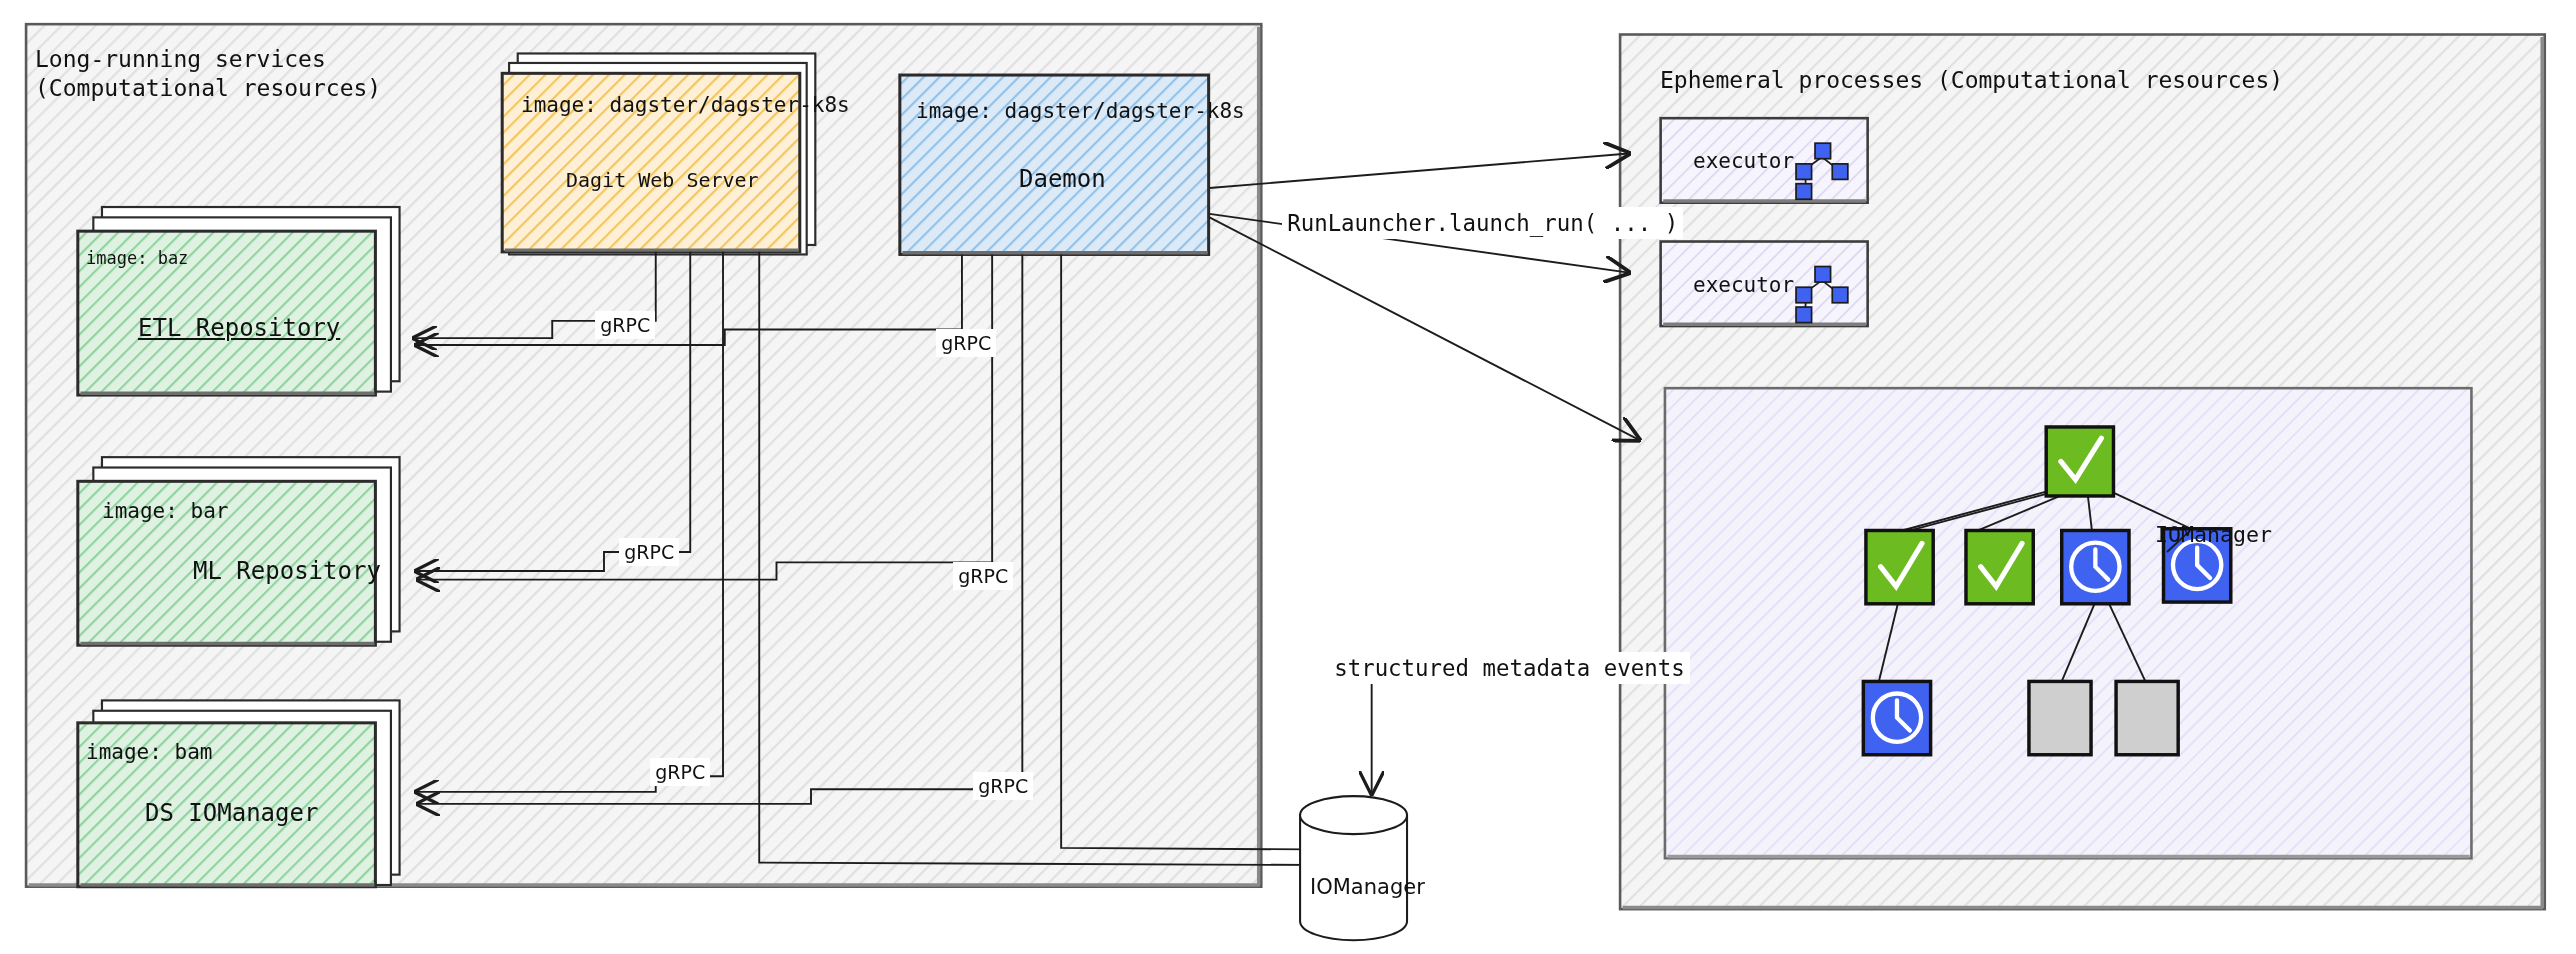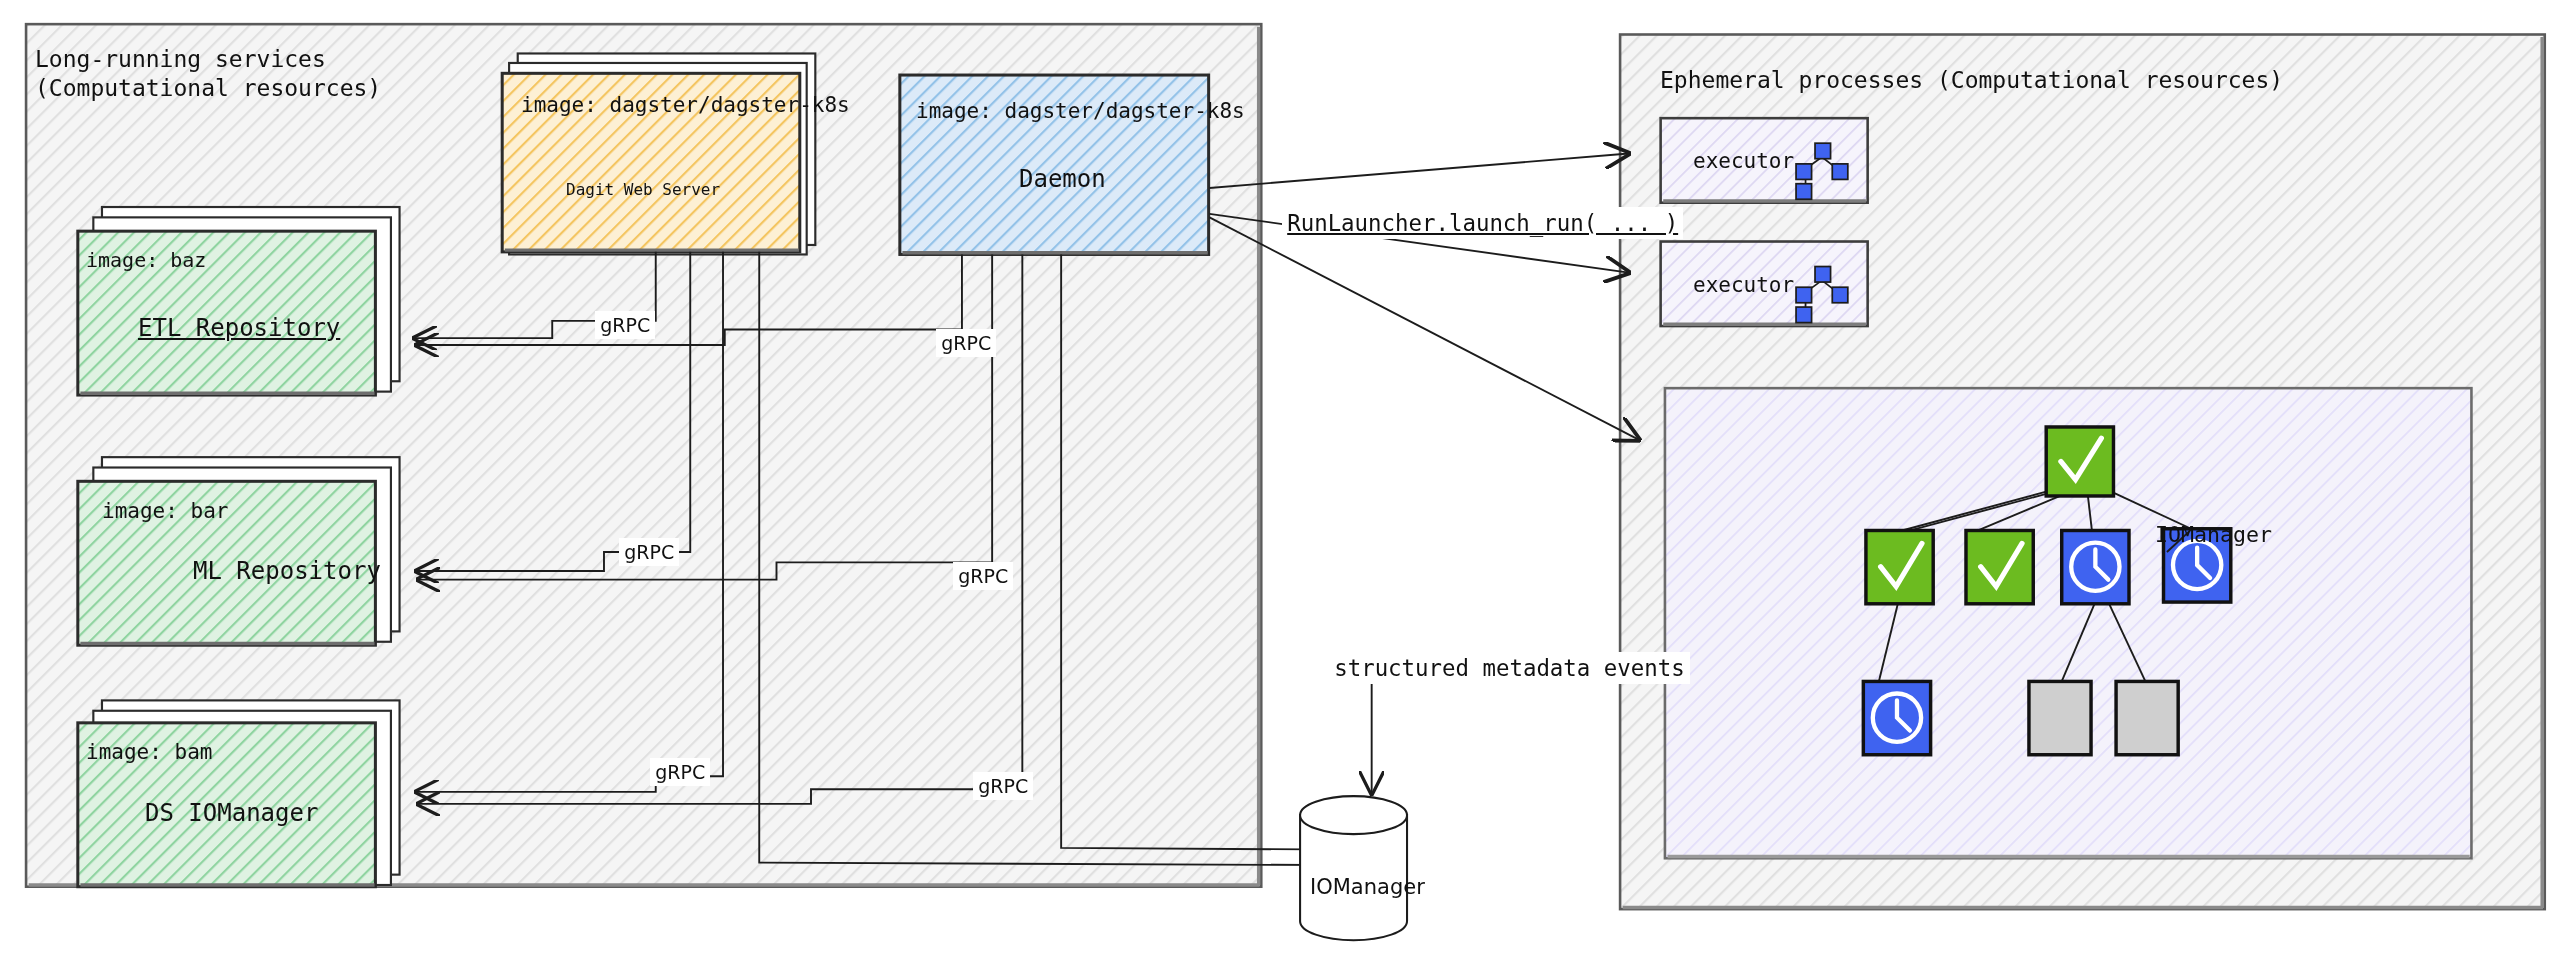--- a/index.html
+++ b/index.html
@@ -252,47 +252,47 @@
     </g>
   </svg>
 
   <div class="htmlLayer">
 
     <div class="lbl" style="left:35px; top:45px; font-size:23px;"><span>Long-running services</span><br><span>(Computational resources)</span></div>
 
     <div class="lbl" style="left:1660px; top:66px; font-size:23px;">Ephemeral processes (Computational resources)</div>
 
     <div class="lbl" style="left:521px; top:92px; font-size:21px;">image: dagster/dagster-k8s</div>
-    <div class="lbl" style="left:566px; top:168px; font-size:16px;margin-top:12px;">Dagit Web Server</div>
+    <div class="lbl" style="left:566px; top:168px; font-size:20px;">Dagit Web Server</div>
 
     <div class="lbl" style="left:916px; top:98px; font-size:21px;">image: dagster/dagster-k8s</div>
     <div class="lbl" style="left:1019px; top:164px; font-size:24px;">Daemon</div>
 
-    <div class="lbl" style="left:86px; top:248px; font-size:20px;">image: baz</div>
+    <div class="lbl" style="left:86px; top:248px; font-size:17px;">image: baz</div>
     <div class="lbl" style="left:138px; top:313px; font-size:24px;text-decoration:underline;">ETL Repository</div>
 
     <div class="lbl" style="left:102px; top:498px; font-size:21px;">image: bar</div>
     <div class="lbl" style="left:145px; top:556px; font-size:24px;margin-left:48px;">ML Repository</div>
 
     <div class="lbl" style="left:86px; top:739px; font-size:21px;">image: bam</div>
     <div class="lbl" style="left:145px; top:798px; font-size:24px;">DS IOManager</div>
 
     <div class="lbl" style="left:1693px; top:148px; font-size:21px;">executor</div>
     <div class="lbl" style="left:1693px; top:272px; font-size:21px;">executor</div>
 
     <div class="lbl" style="left:2155px; top:521px; font-size:21.6px;">IOManager</div>
 
     <div class="lbl lbl-sans edgelabel" style="left:595px; top:311px; font-size:19px;">gRPC</div>
     <div class="lbl lbl-sans edgelabel" style="left:936px; top:329px; font-size:19px;">gRPC</div>
     <div class="lbl lbl-sans edgelabel" style="left:619px; top:538px; font-size:19px;">gRPC</div>
     <div class="lbl lbl-sans edgelabel" style="left:953px; top:562px; font-size:19px;">gRPC</div>
     <div class="lbl lbl-sans edgelabel" style="left:650px; top:758px; font-size:19px;">gRPC</div>
     <div class="lbl lbl-sans edgelabel" style="left:973px; top:772px; font-size:19px;">gRPC</div>
 
-    <div class="lbl edgelabel" style="left:1282px; top:207px; font-size:22.4px;text-decoration:underline;">RunLauncher.launch_run( ... )</div>
+    <div class="lbl edgelabel" style="left:1282px; top:207px; font-size:22.4px;">RunLauncher.launch_run( ... )</div>
 
     <div class="lbl edgelabel" style="left:1315px; top:652px; font-size:22.4px;margin-left:14px;">structured metadata events</div>
 
     <div class="lbl lbl-sans" style="left:1310px; top:874px; font-size:21px;">IOManager</div>
 
   </div>
 </div>
 
 
 </body></html>

